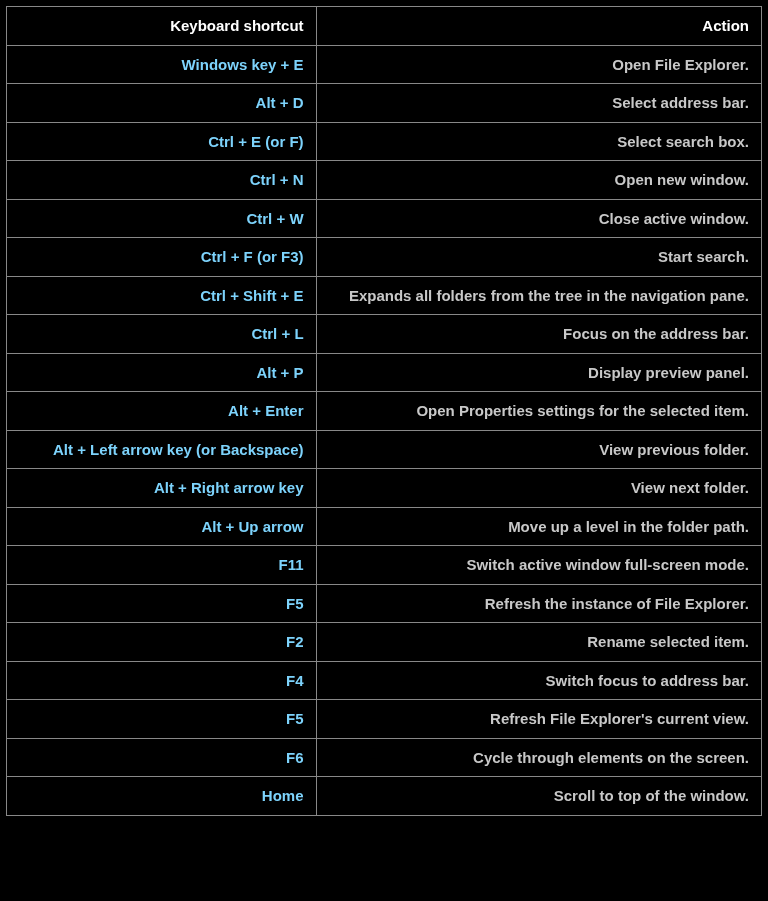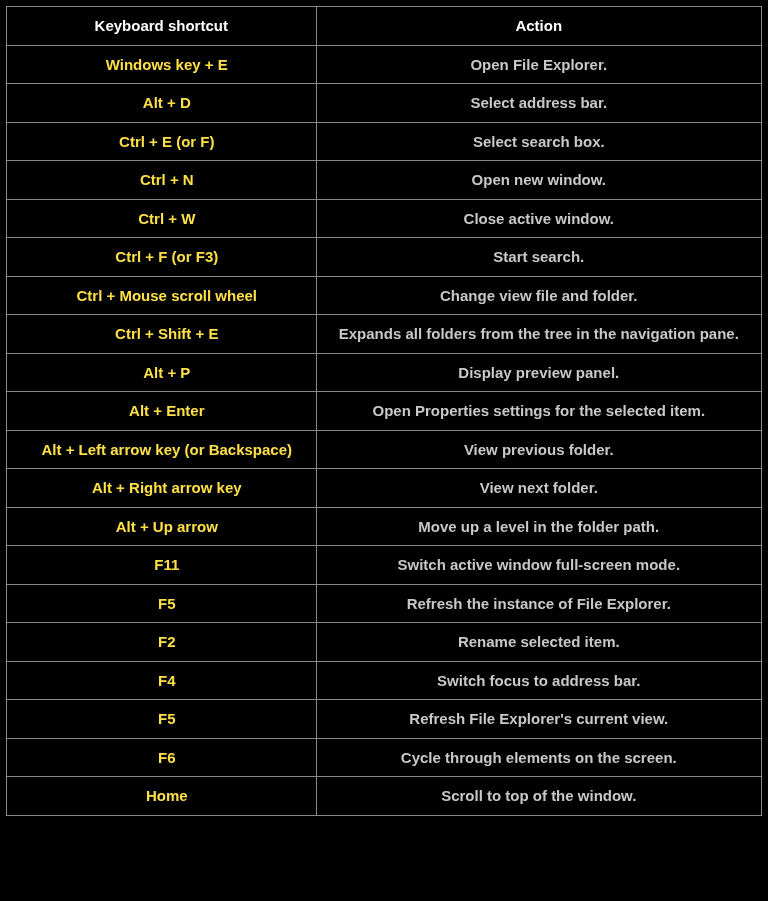--- a/index.html
+++ b/index.html
@@ -15,32 +15,32 @@
       padding: 6px;
     }
     table {
       width: 100%;
       border-collapse: collapse;
       border: 1px solid #888;
     }
     th, td {
       border: 1px solid #888;
       padding: 9px 12px;
-      text-align: center;
+      text-align: right;
       vertical-align: middle;
       font-size: 15px;
       line-height: 1.3;
     }
     th {
       font-weight: 700;
       color: #fff;
     }
     td.shortcut {
       font-weight: 700;
-      color: #fde047;
+      color: #7dd3fc;
       width: 41%;
       padding-left: 23px;
     }
     td.action {
       font-weight: 700;
       color: #c8c8c8;
     }
   </style>
 </head>
 <body>
@@ -71,26 +71,26 @@
       </tr>
       <tr>
         <td class="shortcut">Ctrl + W</td>
         <td class="action">Close active window.</td>
       </tr>
       <tr>
         <td class="shortcut">Ctrl + F (or F3)</td>
         <td class="action">Start search.</td>
       </tr>
       <tr>
-        <td class="shortcut">Ctrl + Mouse scroll wheel</td>
-        <td class="action">Change view file and folder.</td>
+        <td class="shortcut">Ctrl + Shift + E</td>
+        <td class="action">Expands all folders from the tree in the navigation pane.</td>
       </tr>
       <tr>
-        <td class="shortcut">Ctrl + Shift + E</td>
-        <td class="action">Expands all folders from the tree in the navigation pane.</td>
+        <td class="shortcut">Ctrl + L</td>
+        <td class="action">Focus on the address bar.</td>
       </tr>
       <tr>
         <td class="shortcut">Alt + P</td>
         <td class="action">Display preview panel.</td>
       </tr>
       <tr>
         <td class="shortcut">Alt + Enter</td>
         <td class="action">Open Properties settings for the selected item.</td>
       </tr>
       <tr>

